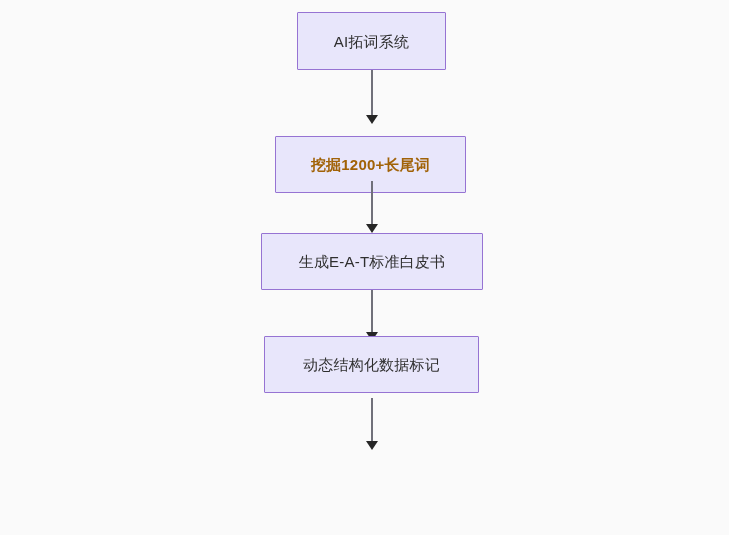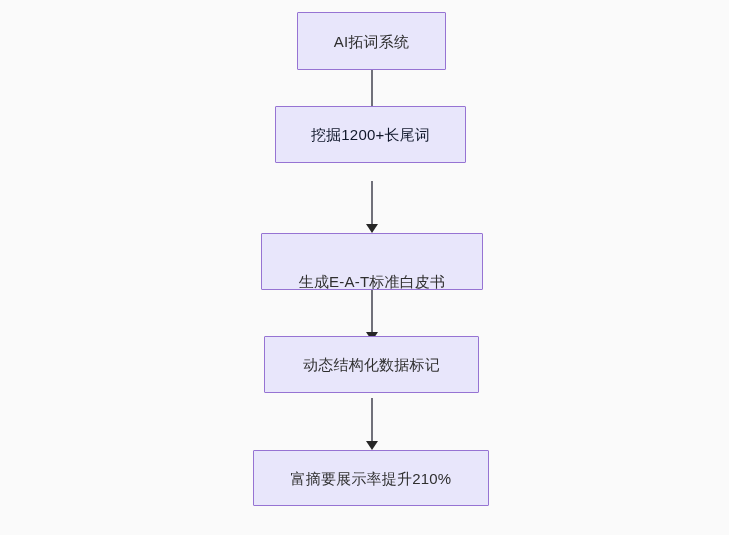--- a/index.html
+++ b/index.html
@@ -66,44 +66,41 @@
 
   <div class="node" style="left: 297px; top: 12px; width: 149px; height: 58px; background: rgb(232, 230, 251); border-color: rgb(150, 115, 211); color: rgb(47, 47, 47);">
     <span class="node-label">AI拓词系统</span>
   </div>
 
   <div class="connector" style="left: 360px; top: 70px; height: 54px;">
     <div class="connector-line" style="background: rgb(112, 112, 122);"></div>
     <div class="connector-head" style="border-top-color: rgb(38, 38, 38);"></div>
   </div>
 
-  <div class="node" style="left: 275px; top: 106px; width: 191px; height: 57px; background: rgb(232, 230, 251); border-color: rgb(150, 115, 211); color: #0f172a;">
+  <div class="node" style="left: 275px; top: 136px; width: 191px; height: 57px; background: rgb(232, 230, 251); border-color: rgb(150, 115, 211); color: #a16207; font-weight: bold;">
     <span class="node-label">挖掘1200+长尾词</span>
   </div>
 
   <div class="connector" style="left: 360px; top: 181px; height: 52px;">
     <div class="connector-line" style="background: rgb(112, 112, 122);"></div>
     <div class="connector-head" style="border-top-color: rgb(38, 38, 38);"></div>
   </div>
 
-  <div class="node" style="left: 261px; top: 233px; width: 222px; height: 57px; background: rgb(232, 230, 251); border-color: rgb(150, 115, 211); color: rgb(47, 47, 47); align-items: flex-end;">
+  <div class="node" style="left: 261px; top: 233px; width: 222px; height: 57px; background: rgb(232, 230, 251); border-color: rgb(150, 115, 211); color: rgb(47, 47, 47);">
     <span class="node-label">生成E-A-T标准白皮书</span>
   </div>
 
   <div class="connector" style="left: 360px; top: 290px; height: 51px;">
     <div class="connector-line" style="background: rgb(112, 112, 122);"></div>
     <div class="connector-head" style="border-top-color: rgb(38, 38, 38);"></div>
   </div>
 
   <div class="node" style="left: 264px; top: 336px; width: 215px; height: 57px; background: rgb(232, 230, 251); border-color: rgb(150, 115, 211); color: rgb(47, 47, 47);">
     <span class="node-label">动态结构化数据标记</span>
   </div>
 
   <div class="connector" style="left: 360px; top: 398px; height: 52px;">
     <div class="connector-line" style="background: rgb(112, 112, 122);"></div>
     <div class="connector-head" style="border-top-color: rgb(38, 38, 38);"></div>
   </div>
 
-  <div class="node" style="left: 253px; top: 450px; width: 236px; height: 56px; background: rgb(232, 230, 251); border-color: rgb(150, 115, 211); color: rgb(47, 47, 47);">
-    <span class="node-label">富摘要展示率提升210%</span>
-  </div>
 
 </div>
 
 </body></html>

